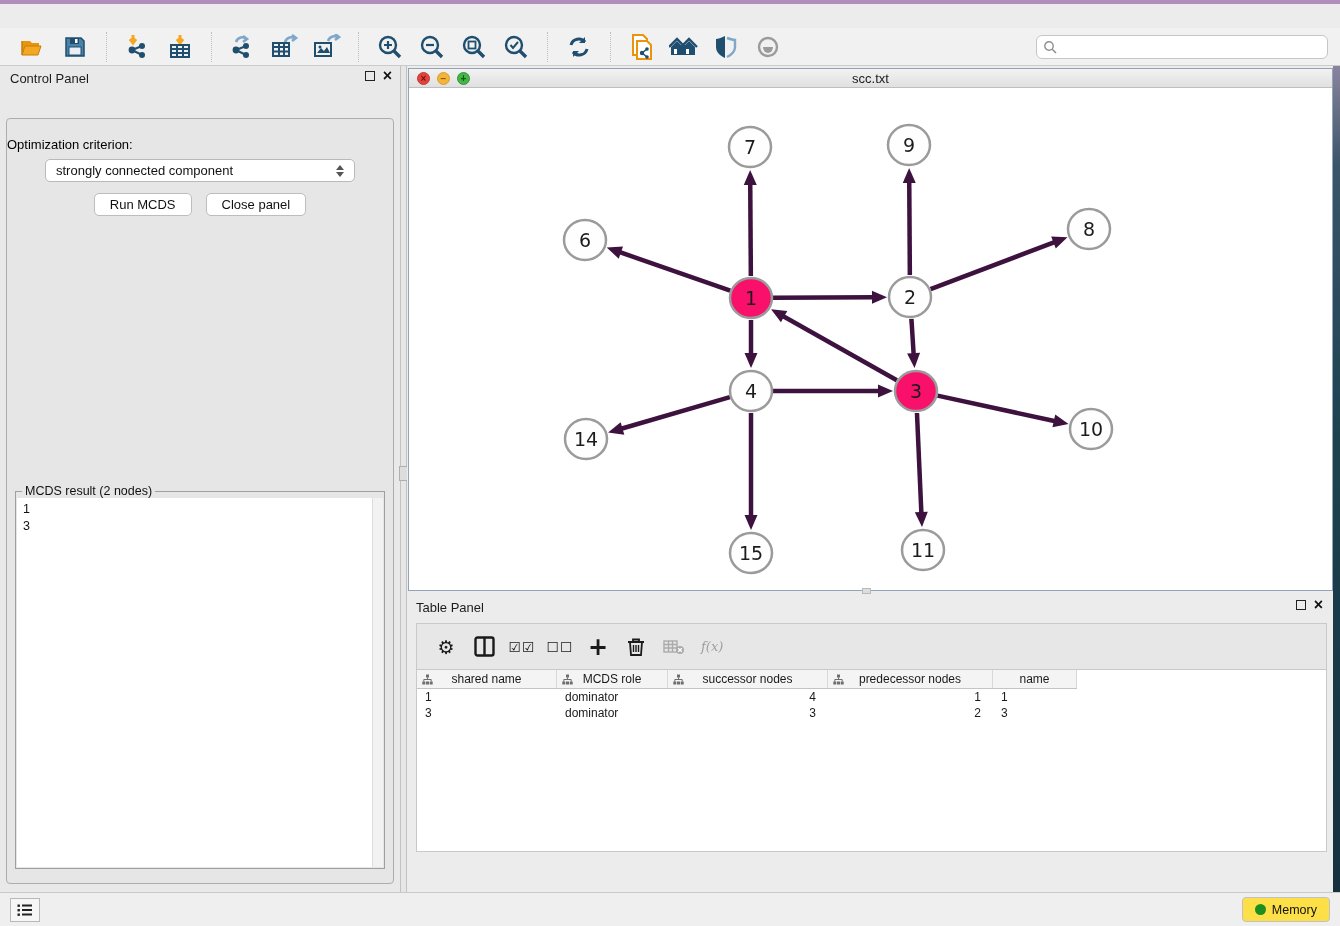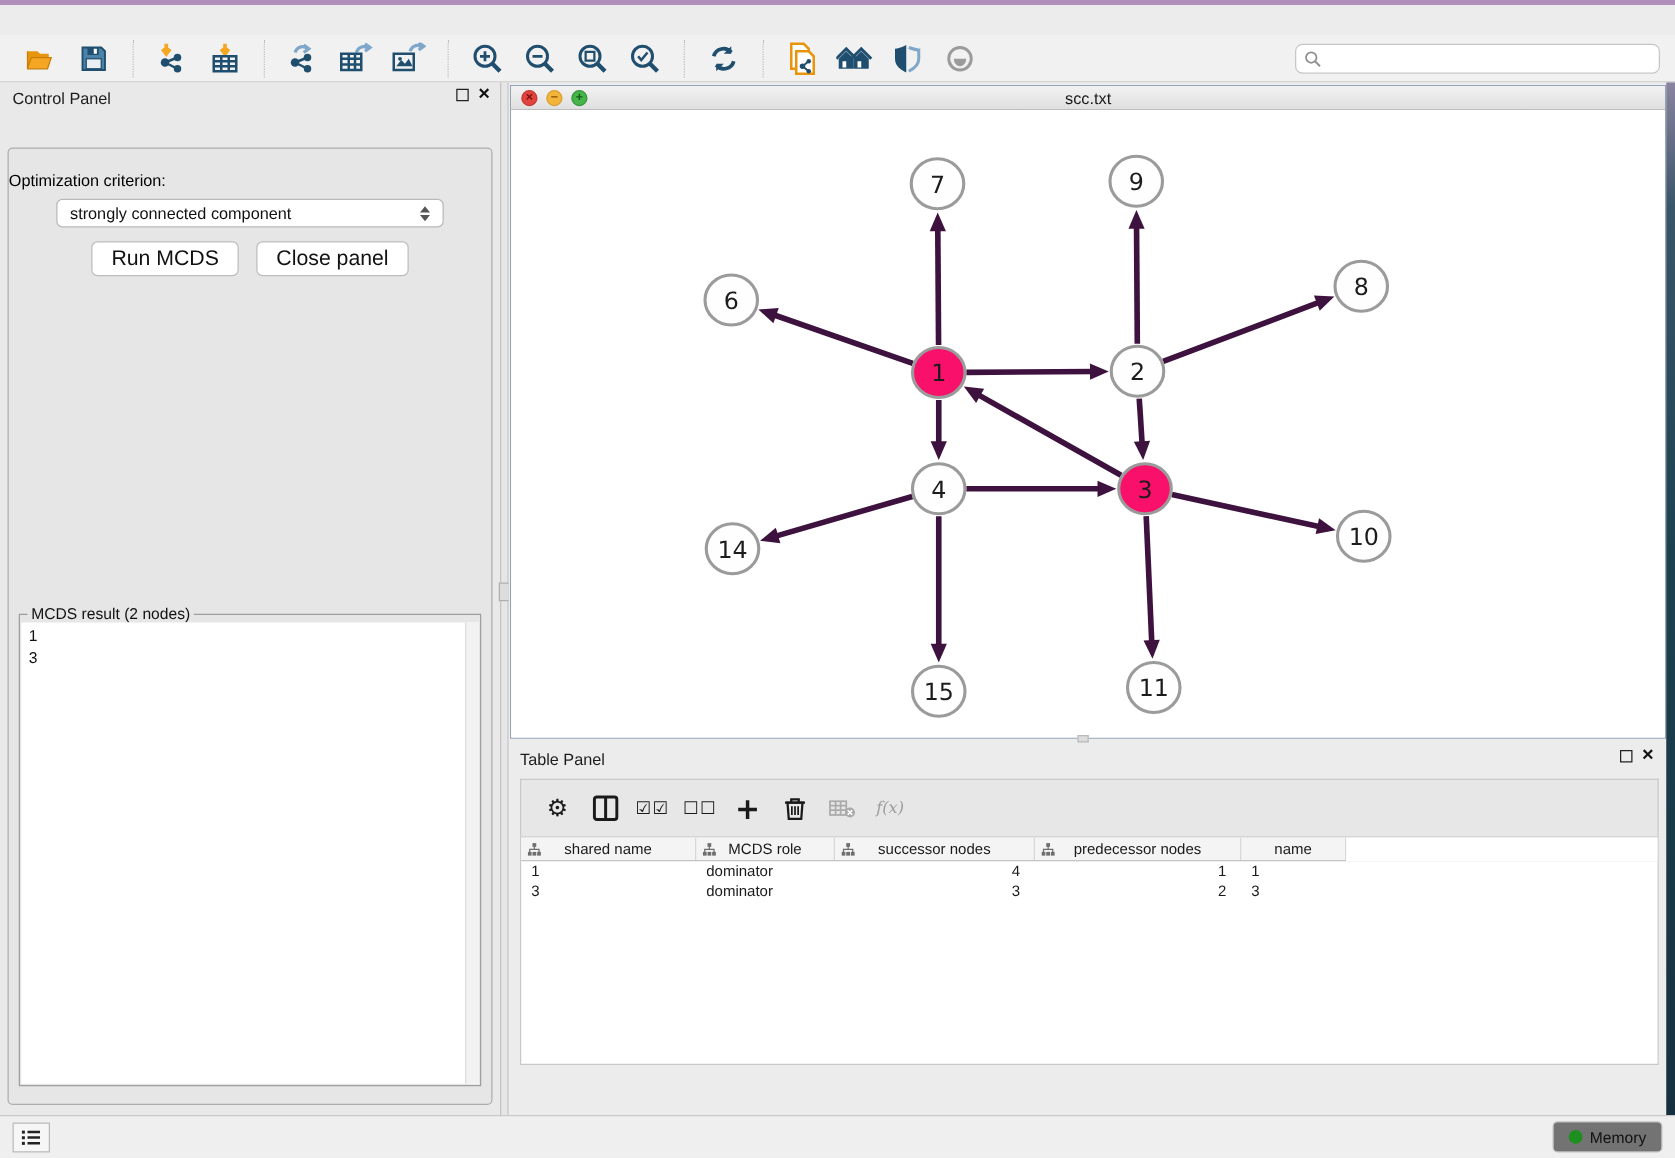--- a/index.html
+++ b/index.html
@@ -35,21 +35,21 @@
   .seg .tab:last-child { border-right:none; }
   .seg .tab.sel { background:#DADADA; color:#AFAFAF; }
 
   .cp-inner { position:absolute; left:6px; right:6px; top:52px; bottom:8px; background:#E6E6E6; border:1px solid #ADADAD; border-radius:4px; }
   .opt-label { position:absolute; left:0; right:0; top:18px; text-align:left; font-size:13px; color:#000000; }
   .combo { position:absolute; left:38px; top:40px; width:310px; height:23px; background:#fff; border:1px solid #B9B9B9; border-radius:5px; display:flex; align-items:center; padding:0 10px; font-size:13px; color:#111; }
   .combo-arrows { margin-left:auto; display:flex; flex-direction:column; gap:2px; align-items:center; }
   .arr-up { width:0; height:0; border-left:4px solid transparent; border-right:4px solid transparent; border-bottom:5px solid #555; }
   .arr-dn { width:0; height:0; border-left:4px solid transparent; border-right:4px solid transparent; border-top:5px solid #555; }
   .cp-buttons { position:absolute; left:0; right:0; top:74px; display:flex; justify-content:center; gap:14px; }
-  .push-btn { background:#fff; border:1px solid #BDBDBD; border-radius:5px; padding:3px 15px; font-size:17px; color:#111; }
+  .push-btn { background:#fff; border:1px solid #BDBDBD; border-radius:5px; padding:3px 15px; font-size:13px; color:#111; }
 
   .result-group { position:absolute; left:8px; right:8px; top:372px; bottom:14px; border:1px solid #9F9F9F; }
   .result-legend { position:absolute; left:6px; top:-8px; background:#E6E6E6; padding:0 3px; font-size:12.5px; color:#111; }
   .result-box { position:absolute; left:1px; right:1px; top:6px; bottom:1px; background:#fff; }
   .result-scroll { position:absolute; right:0; top:0; bottom:0; width:11px; background:#F2F2F2; border-left:1px solid #DDD; }
   .result-items { padding:3px 6px; font-size:12.5px; color:#111; line-height:17px; }
 
   
   .v-divider { position:absolute; left:400px; top:66px; width:7px; height:826px; background:#E6E6E6; border-left:1px solid #C2C2C2; border-right:1px solid #C2C2C2; }
   .v-handle { position:absolute; left:399px; top:466px; width:9px; height:15px; background:#DDD; border:1px solid #AFAFAF; }
@@ -87,21 +87,21 @@
   .th.filler { border-right:none; flex:1; background:#fff; border-bottom:1px solid #fff; margin-bottom:-1px; }
   .tr { display:flex; height:16px; font-size:12px; color:#1a1a1a; }
   .td { padding:1px 6px 0 8px; overflow:hidden; white-space:nowrap; }
   .td.num { text-align:right; padding-right:12px; }
 
   .tp-tabs { position:absolute; left:0; right:0; top:268px; display:flex; justify-content:center; }
 
   
   .status-bar { position:absolute; left:0; top:892px; width:1340px; height:34px; background:#EFEFEF; border-top:1px solid #C9C9C9; }
   .list-btn { position:absolute; left:10px; top:5px; width:30px; height:24px; background:#F6F6F6; border:1px solid #B9B9B9; display:flex; align-items:center; justify-content:center; }
-  .memory-btn { position:absolute; right:10px; top:4px; height:25px; background:#737373; border:1px solid #C1C1C1; border-radius:4px; display:flex; align-items:center; gap:6px; padding:0 12px; font-size:12.5px; color:#111; }
+  .memory-btn { position:absolute; right:10px; top:4px; height:25px; background:#fde047; border:1px solid #C1C1C1; border-radius:4px; display:flex; align-items:center; gap:6px; padding:0 12px; font-size:12.5px; color:#111; }
   .mem-dot { width:11px; height:11px; border-radius:50%; background:#1E8E1E; }
 </style>
 </head>
 <body>
 
 <div id="app">
 
   <div class="purple-strip"></div>
 
   <div class="toolbar">

